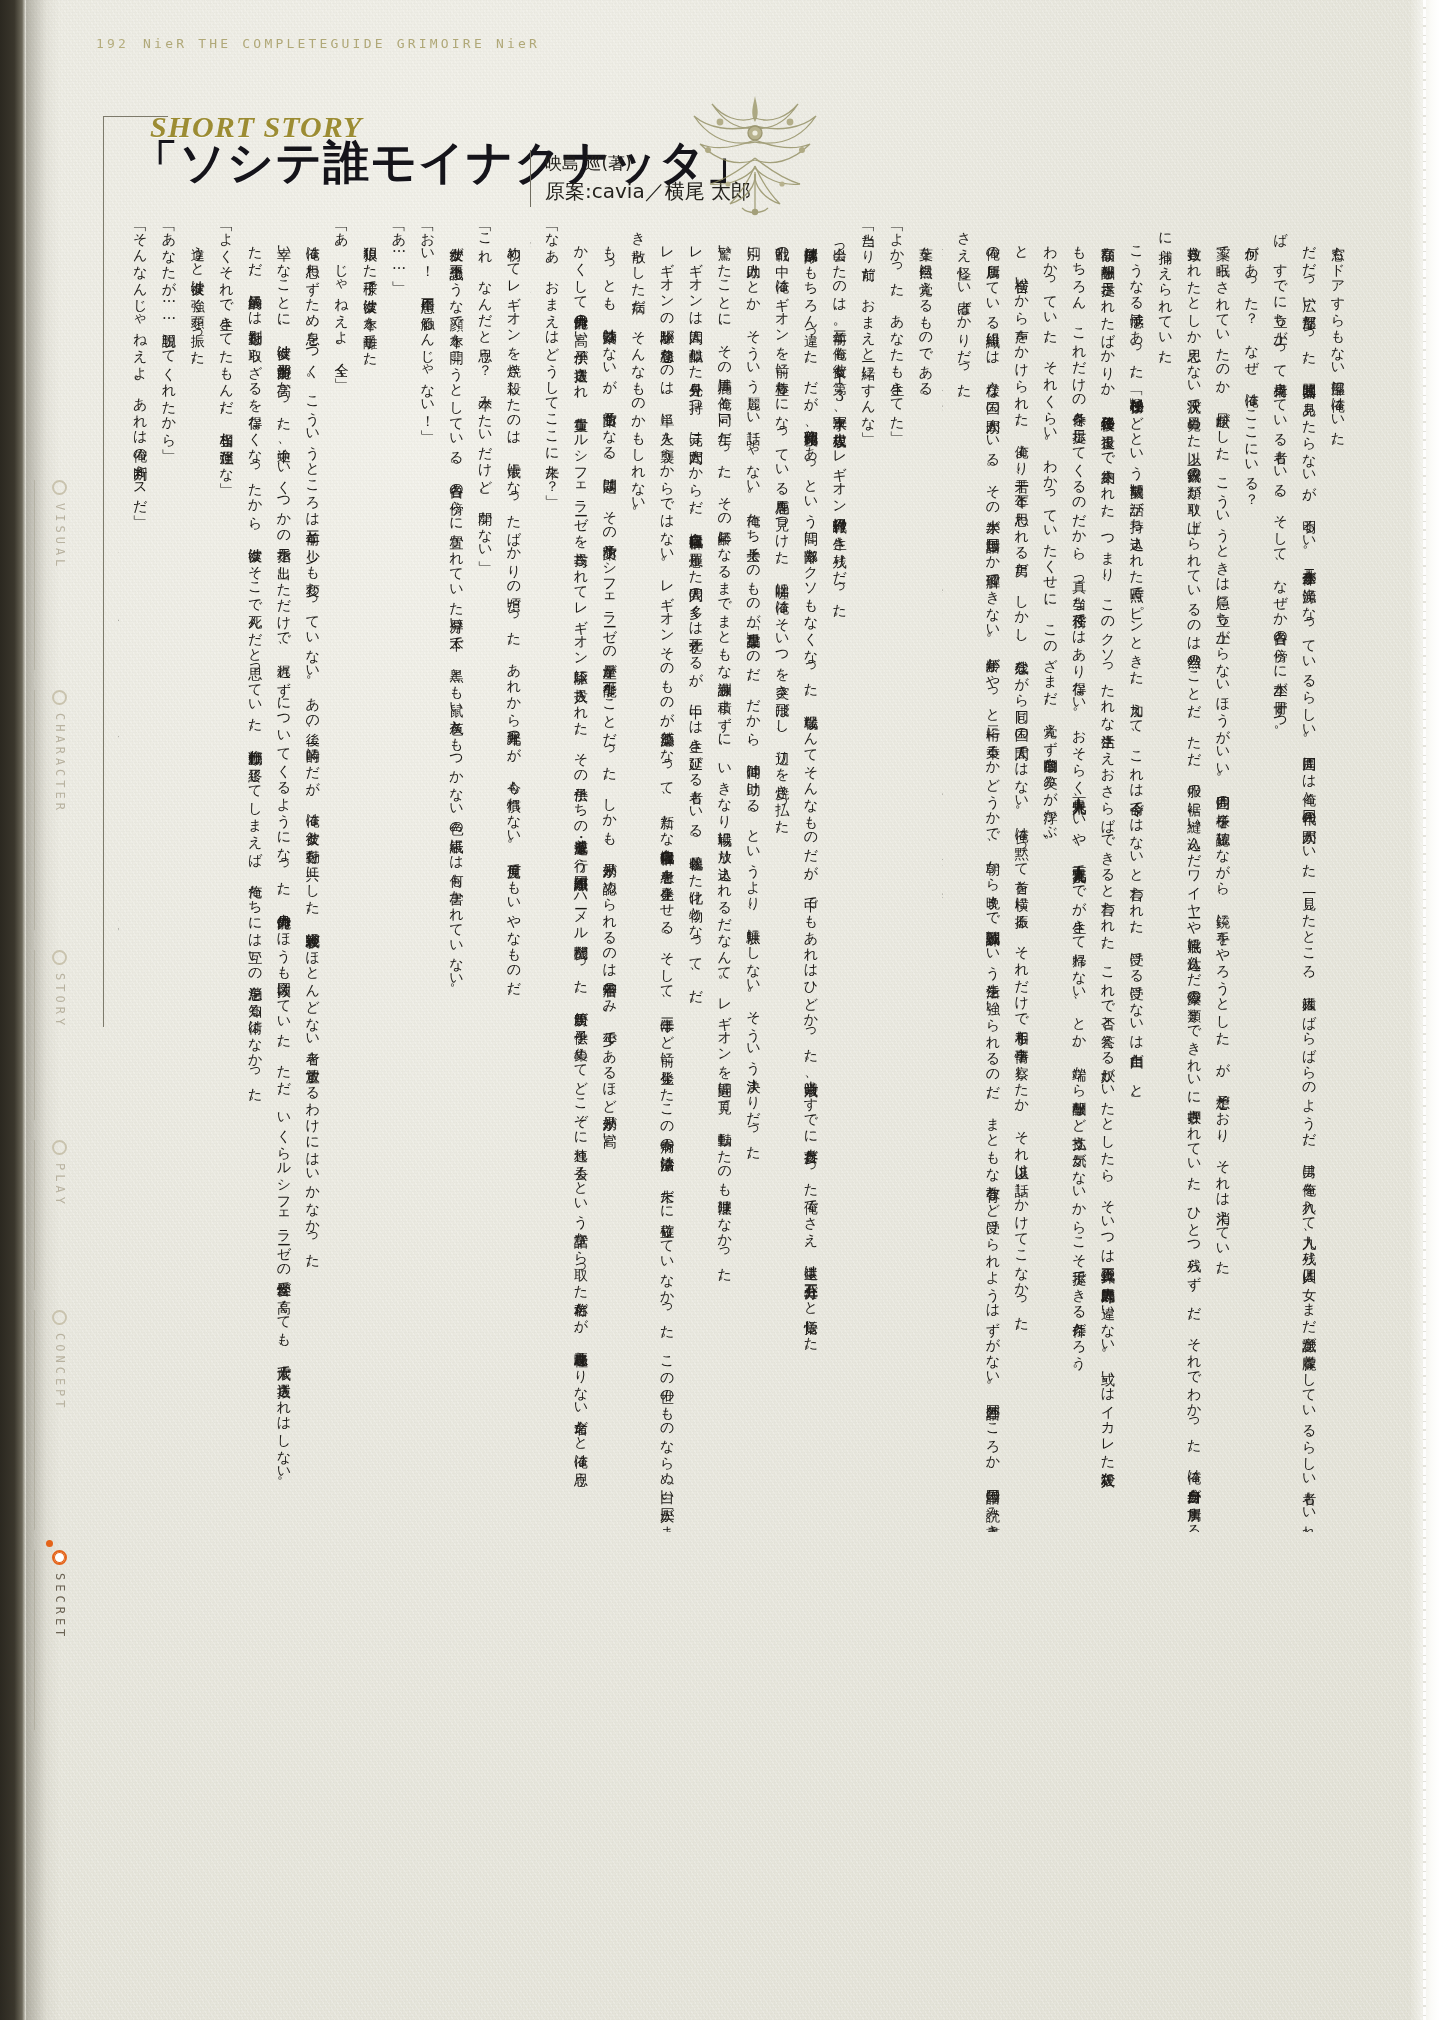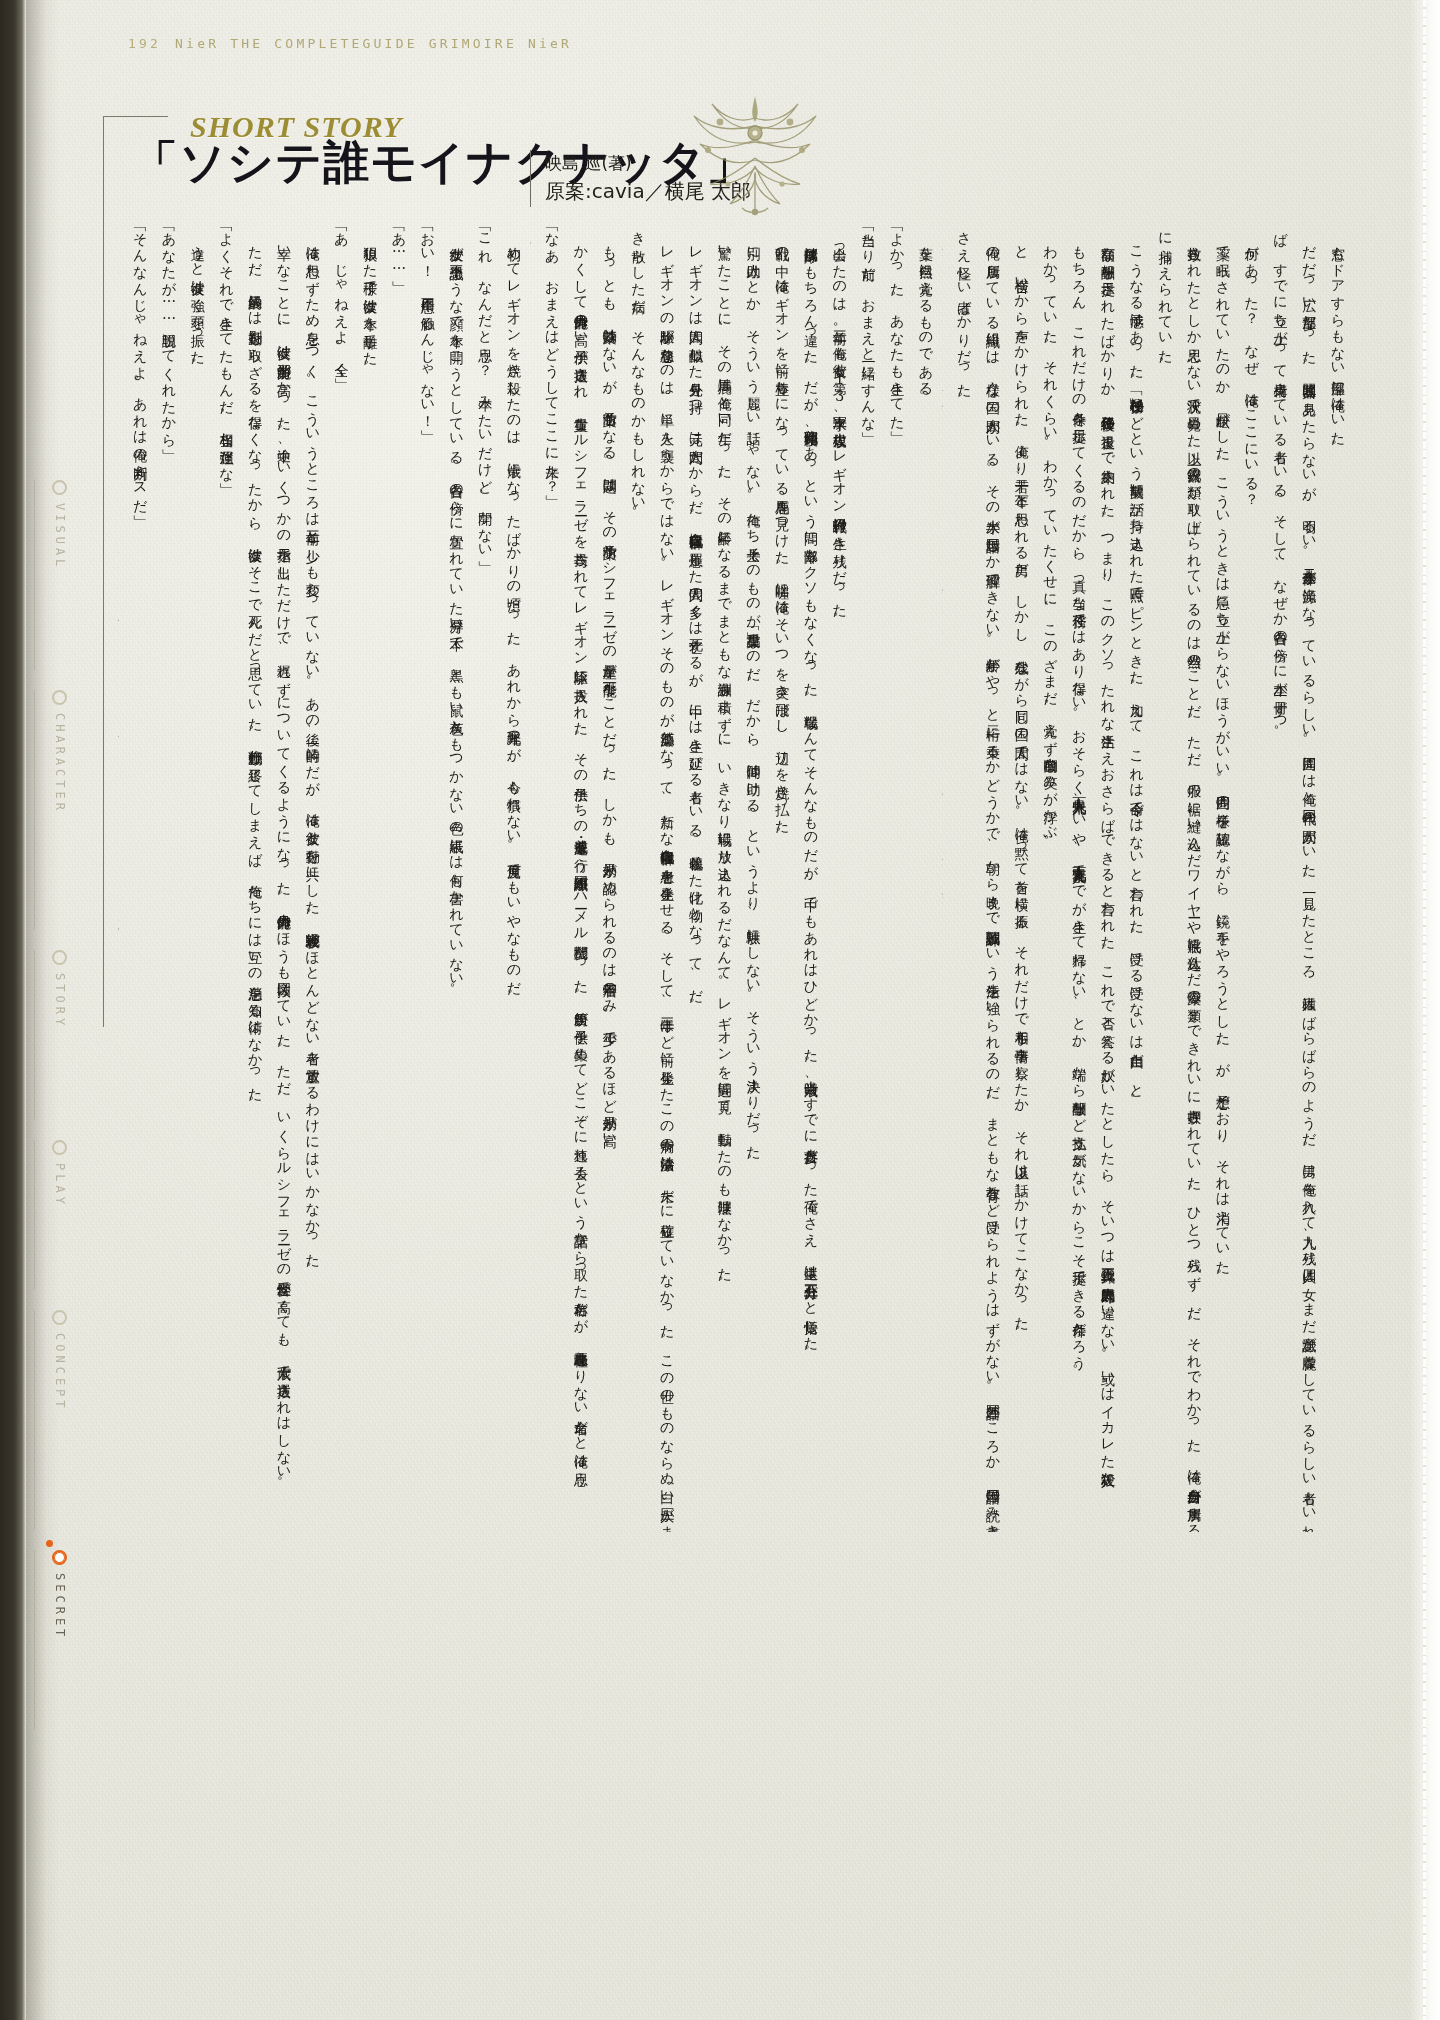--- a/index.html
+++ b/index.html
@@ -46,21 +46,20 @@
       rgba(255,255,255,.9) 0 7px, rgba(215,213,203,.55) 7px 9px,
       rgba(255,255,255,.85) 9px 17px, rgba(200,198,188,.4) 17px 18px);
   }
   
   #runhead{
     position:absolute;left:96px;top:36px;
     font-family:"DejaVu Sans Mono","Liberation Mono",monospace;
     font-size:13px;letter-spacing:3.2px;
     color:#b0a878;
     white-space:nowrap;
-    margin-left:32px;
   }
   #runhead .pgno{margin-right:14px;color:#b5ad7d;}
   
   #tabrail{
     position:absolute;left:34px;top:150px;width:30px;height:1700px;
   }
   .tab{
     position:absolute;left:0;width:28px;
     writing-mode:vertical-rl;
     font-family:"DejaVu Sans Mono","Liberation Mono",monospace;
@@ -88,21 +87,20 @@
     position:absolute;left:103px;top:116px;width:64px;height:910px;
     border-left:1.6px solid #7d7a6b;border-top:1.6px solid #7d7a6b;
   }
   #shortstory{
     position:absolute;left:150px;top:110px;
     font-family:"Liberation Serif",serif;
     font-size:30px;font-weight:bold;font-style:italic;
     letter-spacing:1px;
     color:#9c8c33;
     text-shadow:0 1px 0 rgba(255,255,255,.6);
-    margin-left:40px;
   }
   #jtitle-wrap{
     position:absolute;left:130px;top:138px;
     display:flex;align-items:flex-start;
   }
   #jtitle{
     font-family:Liberation Serif, serif;
     font-size:46px;font-weight:bold;
     letter-spacing:1px;
     color:#15141a;

